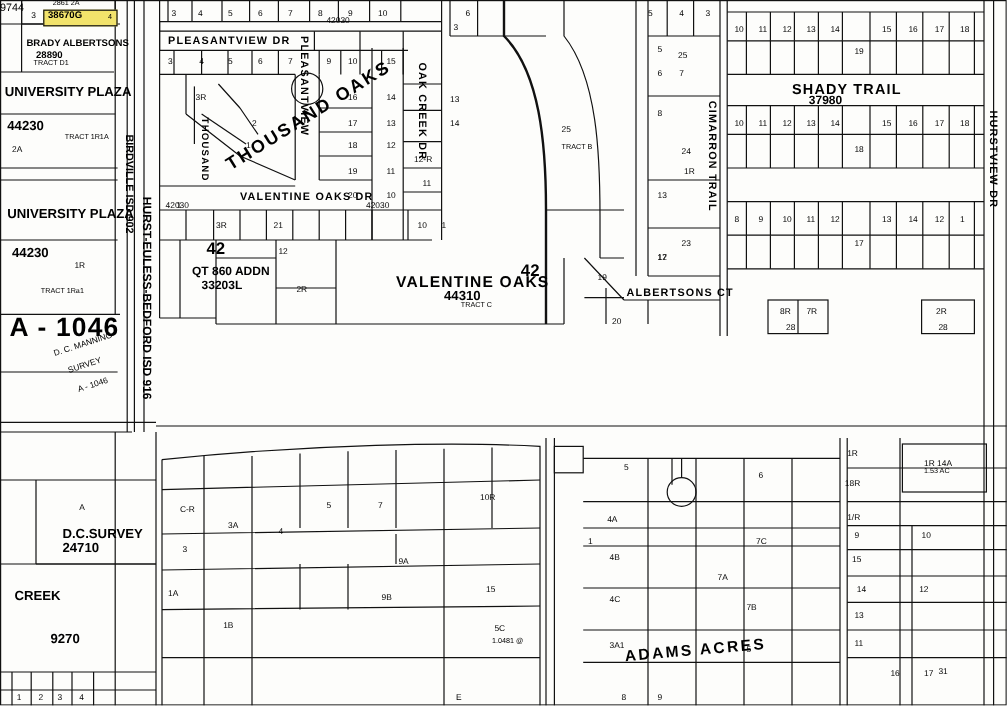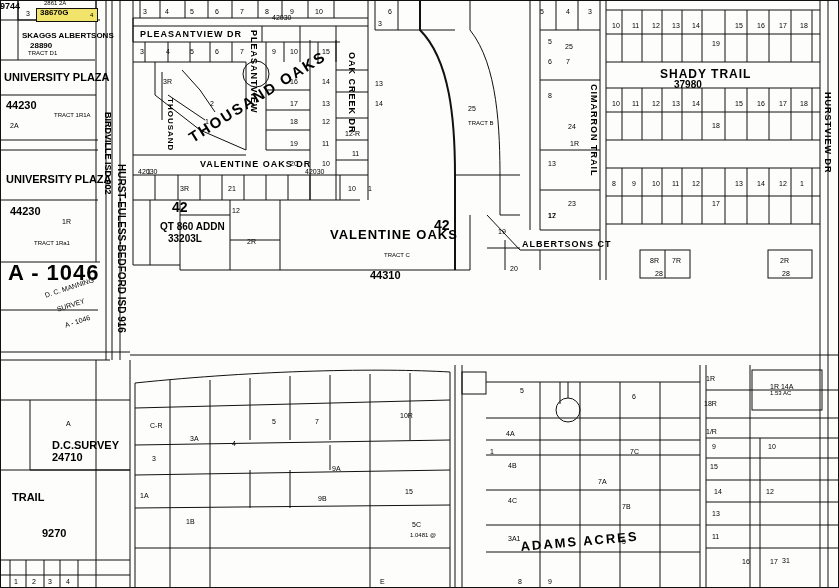--- a/index.html
+++ b/index.html
@@ -108,48 +108,48 @@
   </svg>
 
   <div class="lbl" style="left:8px;top:262px;font-size:22px;font-weight:bold;letter-spacing:1px;">A - 1046</div>
   <div class="lbl" style="left:44px;top:292px;font-size:7px;transform:rotate(-18deg);transform-origin:0 0;">D. C. MANNING</div>
   <div class="lbl" style="left:56px;top:306px;font-size:7px;transform:rotate(-18deg);transform-origin:0 0;">SURVEY</div>
   <div class="lbl" style="left:64px;top:322px;font-size:7px;transform:rotate(-18deg);transform-origin:0 0;">A - 1046</div>
 
   <div style="position:absolute;left:36px;top:8px;width:60px;height:12px;background:#f2e36b;border:1px solid #111;"></div>
   <div class="lbl" style="left:40px;top:9px;font-size:8px;font-weight:bold;">38670G</div>
   <div class="lbl" style="left:44px;top:0px;font-size:6px;">2861 2A</div>
-  <div class="lbl" style="left:0px;top:2px;font-size:9px;font-weight:bold;">9744</div>
+  <div class="lbl" style="left:0px;top:2px;font-size:9px;font-weight:normal;">9744</div>
   <div class="lbl" style="left:26px;top:10px;font-size:7px;">3</div>
   <div class="lbl" style="left:90px;top:12px;font-size:6px;">4</div>
 
-  <div class="lbl bold" style="left:22px;top:32px;font-size:8px;">SKAGGS ALBERTSONS</div>
+  <div class="lbl bold" style="left:22px;top:32px;font-size:8px;">BRADY ALBERTSONS</div>
   <div class="lbl bold" style="left:30px;top:42px;font-size:8px;">28890</div>
 
   <div class="lbl bold" style="left:4px;top:72px;font-size:11px;">UNIVERSITY PLAZA</div>
   <div class="lbl bold" style="left:6px;top:100px;font-size:11px;">44230</div>
 
   <div class="lbl bold" style="left:6px;top:174px;font-size:11px;">UNIVERSITY PLAZA</div>
   <div class="lbl bold" style="left:10px;top:206px;font-size:11px;">44230</div>
 
   <div class="lbl bold" style="left:186px;top:132px;font-size:15px;letter-spacing:2px;transform:rotate(-32deg);transform-origin:0 0;">THOUSAND OAKS</div>
 
   <div class="lbl bold" style="left:660px;top:68px;font-size:12px;letter-spacing:1px;">SHADY TRAIL</div>
   <div class="lbl bold" style="left:674px;top:80px;font-size:10px;">37980</div>
 
   <div class="lbl bold" style="left:330px;top:228px;font-size:13px;letter-spacing:1px;">VALENTINE OAKS</div>
-  <div class="lbl bold" style="left:370px;top:242px;font-size:11px;margin-top:28px;">44310</div>
+  <div class="lbl bold" style="left:370px;top:242px;font-size:11px;">44310</div>
 
   <div class="lbl bold" style="left:160px;top:222px;font-size:10px;">QT 860 ADDN</div>
   <div class="lbl bold" style="left:168px;top:234px;font-size:10px;">33203L</div>
 
   <div class="lbl bold" style="left:52px;top:440px;font-size:11px;">D.C.SURVEY</div>
   <div class="lbl bold" style="left:52px;top:452px;font-size:11px;">24710</div>
 
-  <div class="lbl bold" style="left:12px;top:492px;font-size:11px;">TRAIL</div>
+  <div class="lbl bold" style="left:12px;top:492px;font-size:11px;">CREEK</div>
   <div class="lbl bold" style="left:8px;top:506px;font-size:11px;"></div>
   <div class="lbl bold" style="left:42px;top:528px;font-size:11px;">9270</div>
 
   <div class="lbl bold" style="left:520px;top:540px;font-size:13px;letter-spacing:2px;transform:rotate(-5deg);transform-origin:0 0;">ADAMS ACRES</div>
 
   <div class="lbl bold" style="left:140px;top:30px;font-size:9px;letter-spacing:1px;">PLEASANTVIEW DR</div>
   <div class="lbl bold" style="left:258px;top:30px;font-size:9px;letter-spacing:1px;transform:rotate(90deg);transform-origin:0 0;">PLEASANTVIEW</div>
   <div class="lbl bold" style="left:200px;top:160px;font-size:9px;letter-spacing:1px;">VALENTINE OAKS DR</div>
   <div class="lbl bold" style="left:174px;top:98px;font-size:8px;letter-spacing:1px;transform:rotate(90deg);transform-origin:0 0;">THOUSAND</div>
   <div class="lbl bold" style="left:356px;top:52px;font-size:9px;letter-spacing:1px;transform:rotate(90deg);transform-origin:0 0;">OAK CREEK DR</div>

